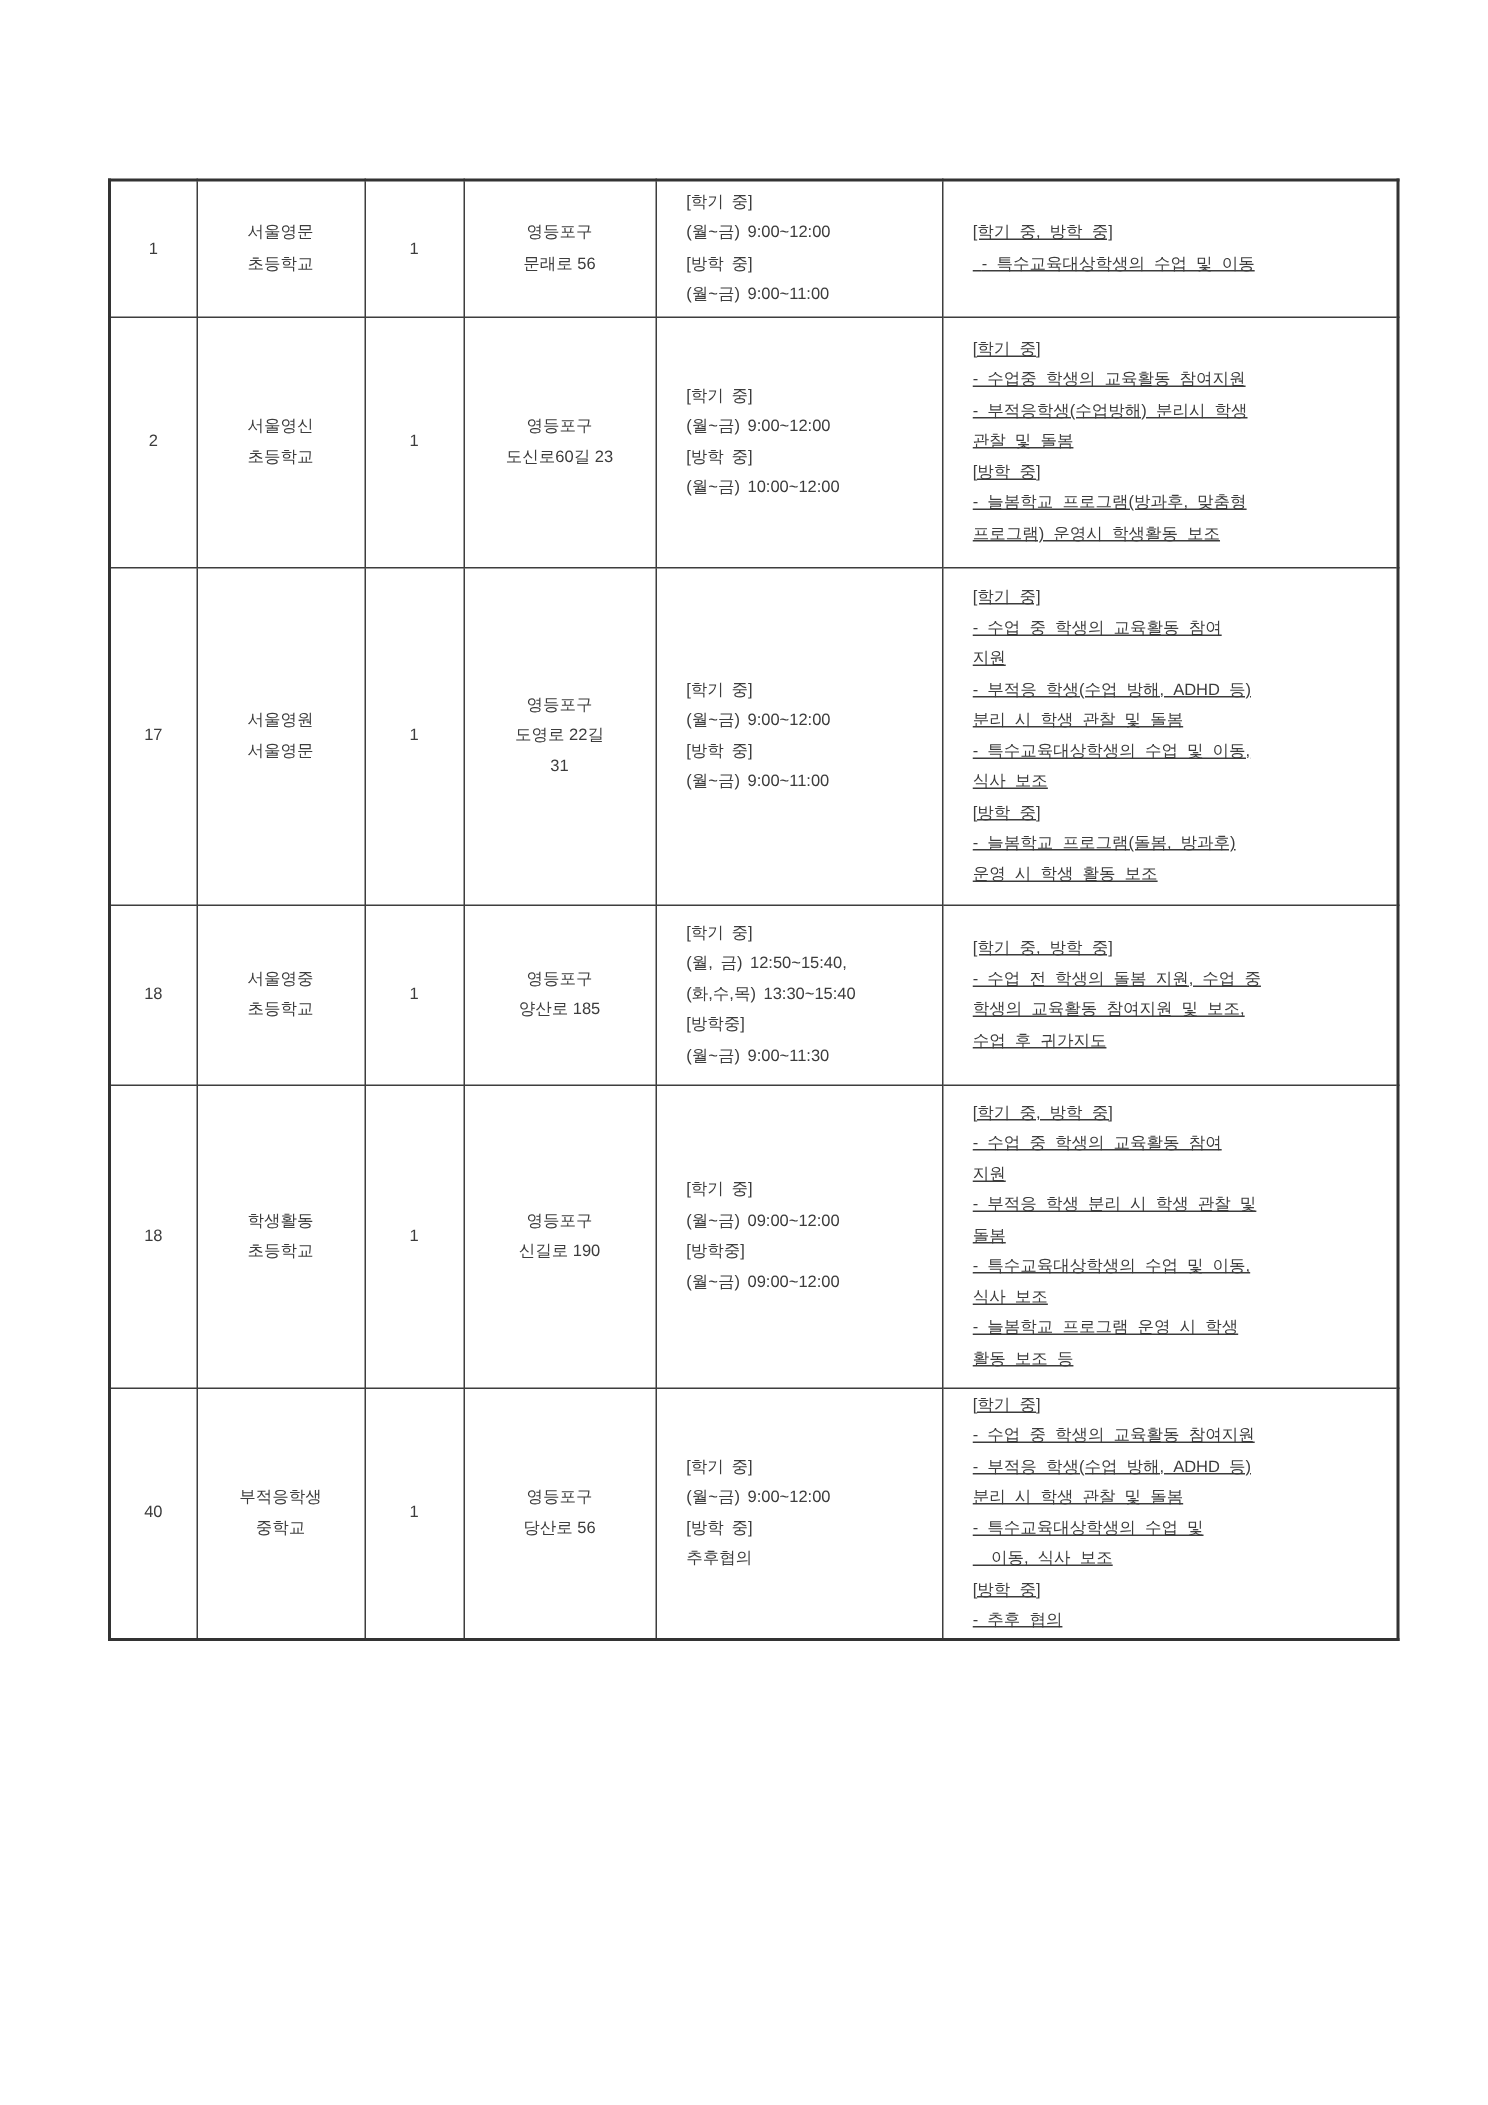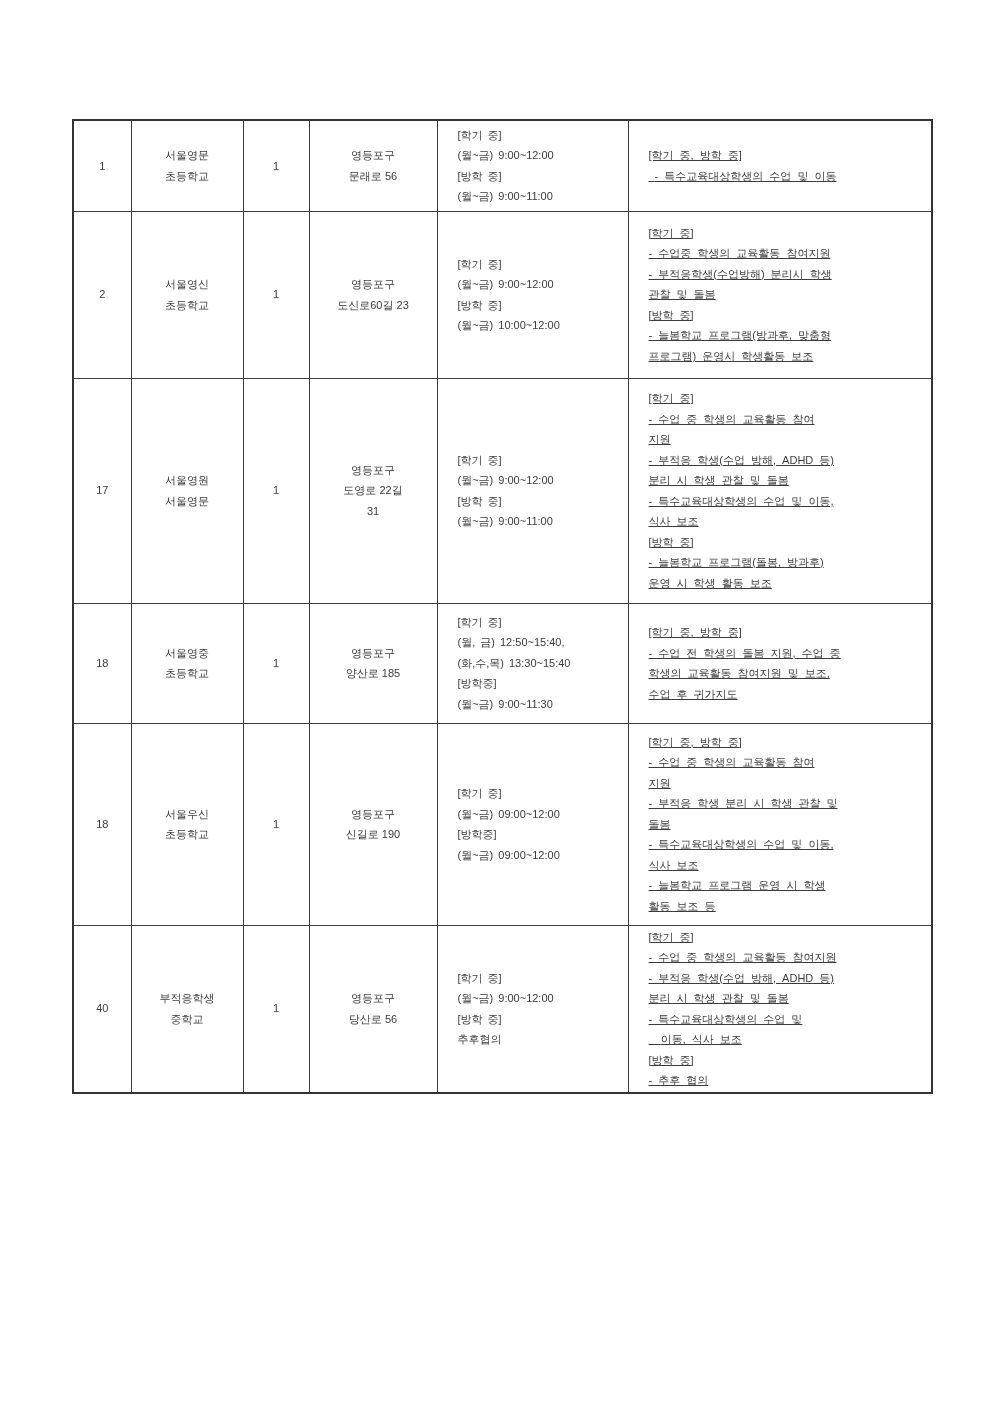--- a/index.html
+++ b/index.html
@@ -146,21 +146,21 @@
 (화,수,목) 13:30~15:40
 [방학중]
 (월~금) 9:00~11:30</td>
         <td class="duties pre">[학기 중, 방학 중]
 - 수업 전 학생의 돌봄 지원, 수업 중
 학생의 교육활동 참여지원 및 보조,
 수업 후 귀가지도</td>
       </tr>
       <tr class="r4">
         <td class="center">18</td>
-        <td class="center pre">서울우신
+        <td class="center pre">학생활동
 초등학교</td>
         <td class="center">1</td>
         <td class="center pre">영등포구
 신길로 190</td>
         <td class="schedule pre">[학기 중]
 (월~금) 09:00~12:00
 [방학중]
 (월~금) 09:00~12:00</td>
         <td class="duties pre">[학기 중, 방학 중]
 - 수업 중 학생의 교육활동 참여

